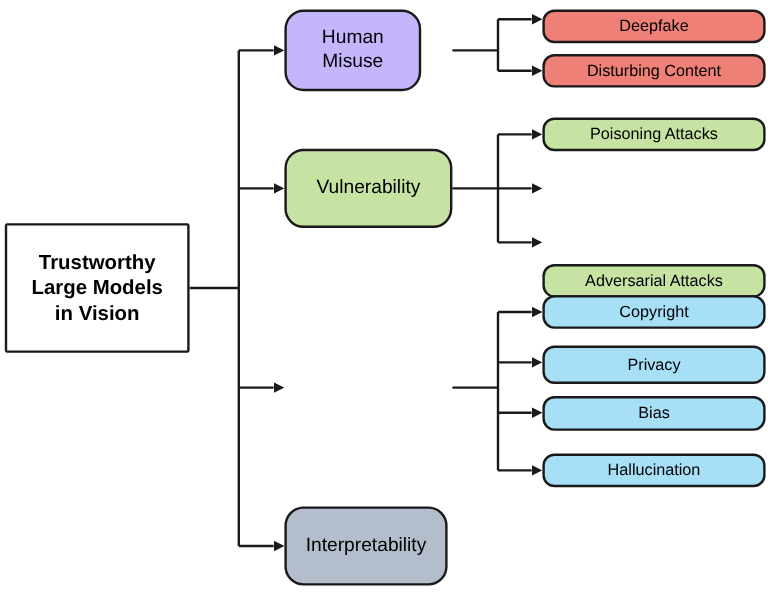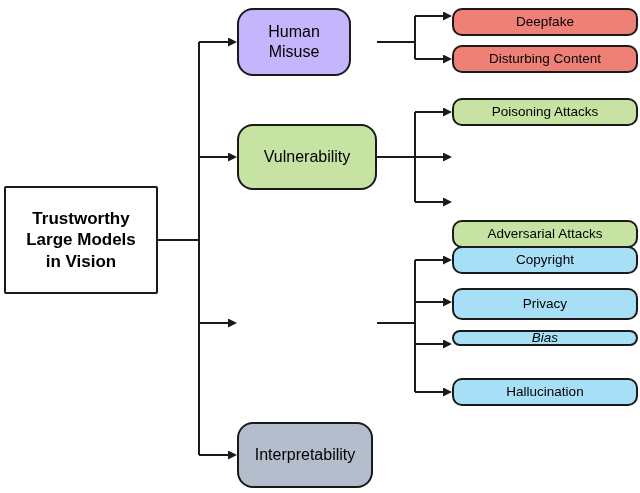--- a/index.html
+++ b/index.html
@@ -130,21 +130,21 @@
   </div>
 
   <div class="node leaf" style="left: 452px; top: 246px; width: 186px; height: 28px; background-color: rgb(166, 223, 246);">
     <span class="label">Copyright</span>
   </div>
 
   <div class="node leaf" style="left: 452px; top: 288px; width: 186px; height: 32px; background-color: rgb(166, 223, 246);">
     <span class="label">Privacy</span>
   </div>
 
-  <div class="node leaf" style="left: 452px; top: 330px; width: 186px; height: 16px; background-color: rgb(166, 223, 246); font-style: italic;">
+  <div class="node leaf" style="left: 452px; top: 330px; width: 186px; height: 29px; background-color: rgb(166, 223, 246);">
     <span class="label">Bias</span>
   </div>
 
   <div class="node leaf" style="left: 452px; top: 378px; width: 186px; height: 28px; background-color: rgb(166, 223, 246);">
     <span class="label">Hallucination</span>
   </div>
 
 </div>
 
 </body></html>

